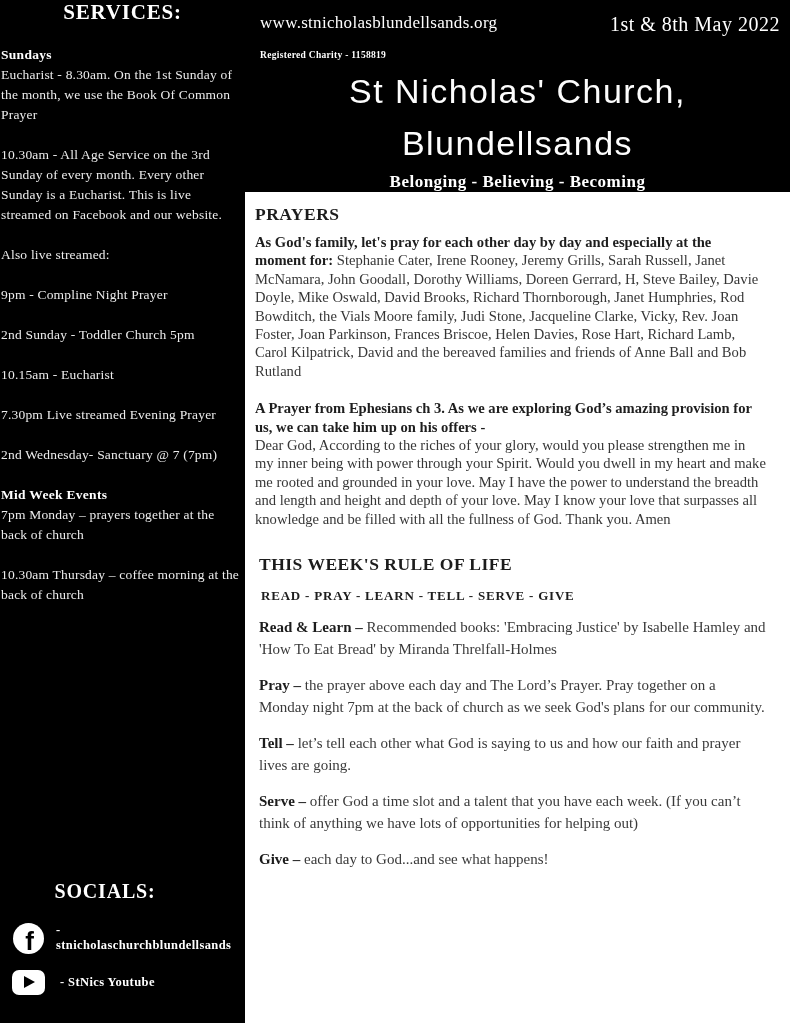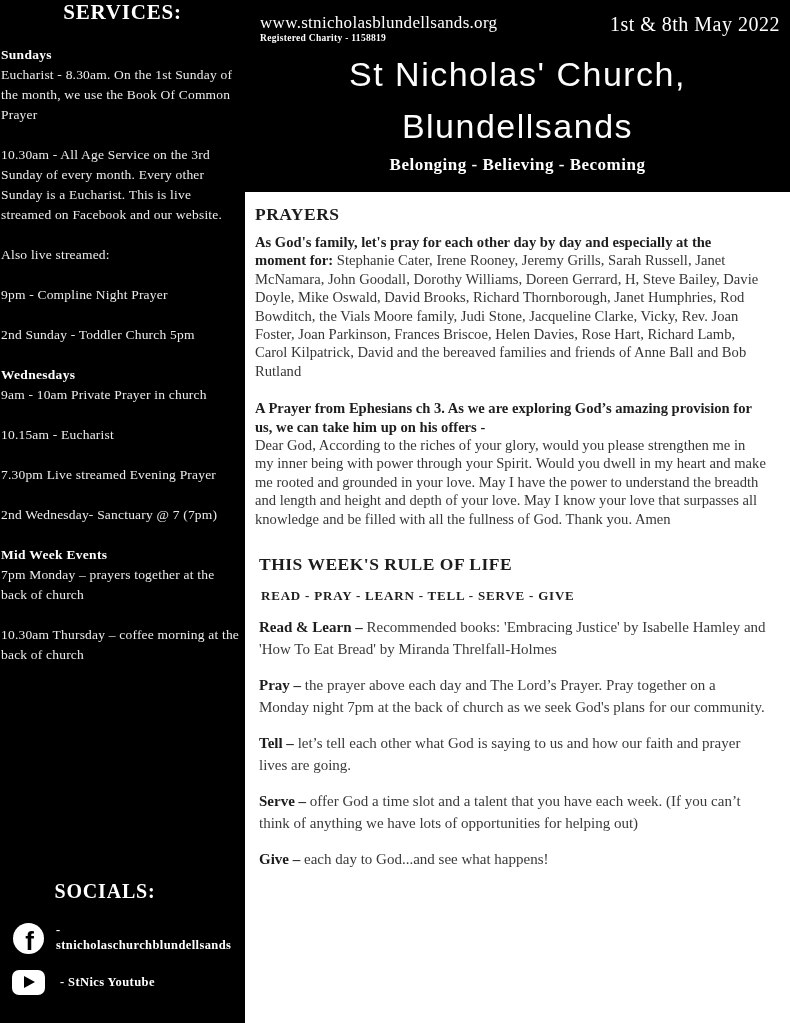--- a/index.html
+++ b/index.html
@@ -75,21 +75,21 @@
   
   .header {
     position: absolute; left: 245px; top: 0;
     width: 545px; height: 148px; color: #ffffff;
   }
   .header-top {
     display: flex; justify-content: space-between; align-items: flex-start;
     padding: 13px 10px 0 15px;
   }
   .site-url { font-size: 17px; letter-spacing: 0.3px; cursor: pointer; }
-  .charity { font-size: 9.5px; font-weight: bold; letter-spacing: 0.3px; margin-top: 0; }
+  .charity { font-size: 9.5px; font-weight: bold; letter-spacing: 0.3px; margin-top: 17px; }
   .issue-date { font-size: 20px; letter-spacing: 0.5px; }
   .title {
     margin-top: 5px; text-align: center;
     font-family: "Liberation Sans", "DejaVu Sans", sans-serif;
     font-weight: 400; font-size: 34px; line-height: 52px;
     letter-spacing: 1.5px; color: #fdfdfd;
   }
   .tagline {
     margin-top: 3px; text-align: center;
     font-weight: bold; font-size: 17px; letter-spacing: 0.5px;
@@ -144,24 +144,20 @@
         <p class="sb-text">10.30am - All Age Service on the 3rd Sunday of every month. Every other Sunday is a Eucharist. This is live streamed on Facebook and our website.</p>
       </div>
       <div class="sb-item">
         <p class="sb-text">Also live streamed:</p>
       </div>
       <div class="sb-item">
         <p class="sb-text">9pm - Compline Night Prayer</p>
       </div>
       <div class="sb-item">
         <p class="sb-text">2nd Sunday - Toddler Church 5pm</p>
-      </div>
-      <div class="sb-item">
-        <p class="sb-title">Wednesdays</p>
-        <p class="sb-text">9am - 10am Private Prayer in church</p>
       </div>
       <div class="sb-item">
         <p class="sb-text">10.15am - Eucharist</p>
       </div>
       <div class="sb-item">
         <p class="sb-text">7.30pm Live streamed Evening Prayer</p>
       </div>
       <div class="sb-item">
         <p class="sb-text">2nd Wednesday- Sanctuary @ 7 (7pm)</p>
       </div>

